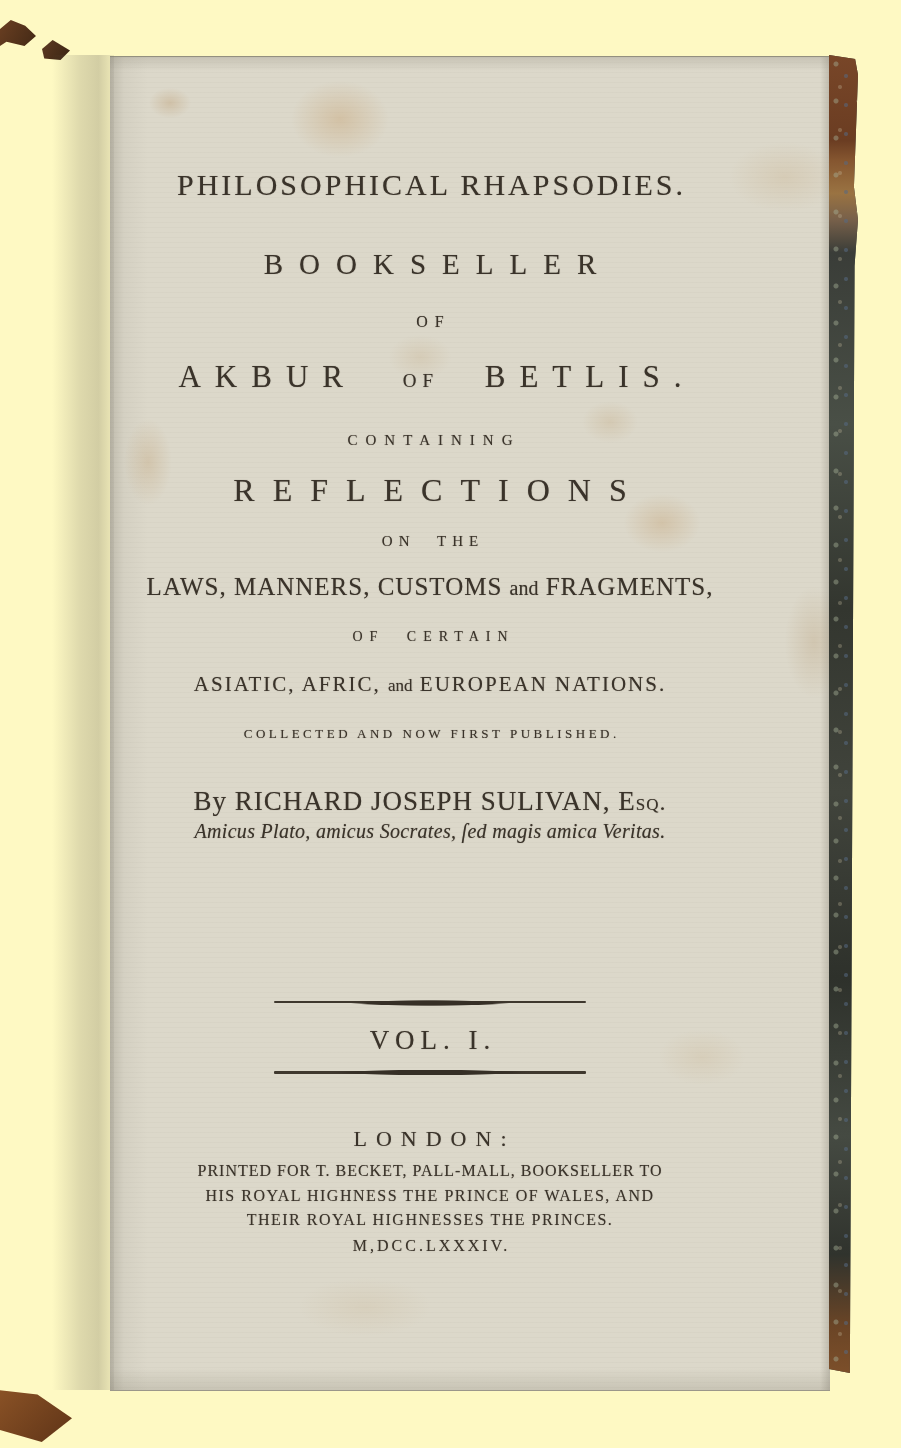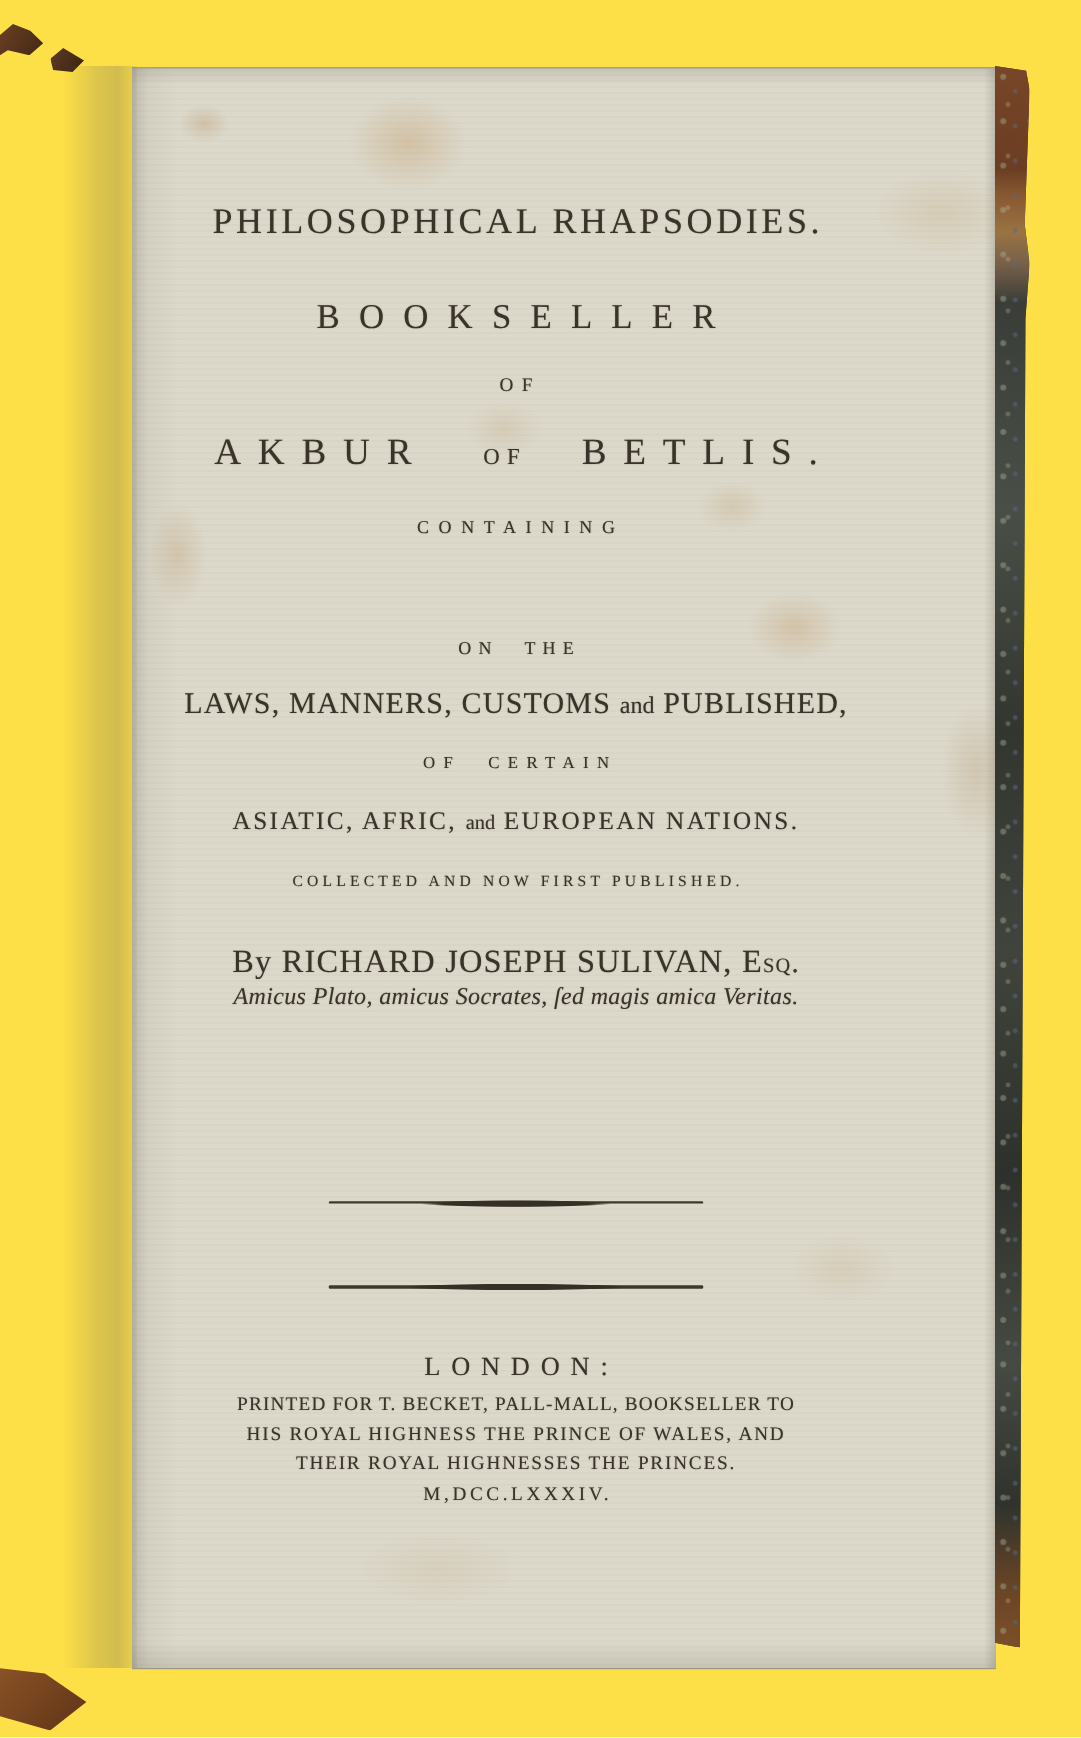--- a/index.html
+++ b/index.html
@@ -1,18 +1,18 @@
 <!DOCTYPE html>
 <html><head>
 <meta charset="utf-8">
 <style>
   html,body{margin:0;padding:0;background:#ffffff;}
   .scene{
     position:relative;width:901px;height:1448px;overflow:hidden;
-    background:#fde047;
+    background:#fef9c3;
     font-family:"Liberation Serif","DejaVu Serif",serif;
   }
   
   .left-page{
     position:absolute;left:0;top:38px;width:113px;height:1354px;
     background:linear-gradient(90deg,#dad6c8 0%,#d6d2c4 55%,#c1bdae 84%,#cdc9ba 95%,#b3af a1 100%);
     background:linear-gradient(90deg,#dad6c8 0%,#d6d2c4 55%,#c1bdae 84%,#cdc9ba 96%,#b2ae a0 100%);
     clip-path:polygon(0 0.4%,20% 0,50% 0.2%,58% 1.1%,100% 1.5%,100% 99.8%,55% 100%,0 99.4%);
   }
   
@@ -143,27 +143,28 @@
     <div class="line t-of1">OF</div>
 
     <div class="line t-akbur">
       <span>AKBUR</span>
       <span class="sm-of">OF</span>
       <span>BETLIS.</span>
     </div>
 
     <div class="line t-containing">CONTAINING</div>
 
+    <div class="line t-reflect">REFLECTIONS</div>
 
     <div class="line t-onthe">ON THE</div>
 
     <div class="line t-laws">
       <span>LAWS, MANNERS, CUSTOMS</span>
       <span class="sm-and">and</span>
-      <span>PUBLISHED,</span>
+      <span>FRAGMENTS,</span>
     </div>
 
     <div class="line t-ofcertain">OF CERTAIN</div>
 
     <div class="line t-asiatic">
       <span>ASIATIC, AFRIC,</span>
       <span class="sm-and">and</span>
       <span>EUROPEAN NATIONS.</span>
     </div>
 
@@ -176,20 +177,21 @@
     </div>
 
     <div class="line t-motto">Amicus Plato, amicus Socrates, ſed magis amica Veritas.</div>
 
 
     <div class="rule rule-1">
       <span class="hairline"></span>
       <span class="swell"></span>
     </div>
 
+    <div class="line t-vol">VOL. I.</div>
 
     <div class="rule rule-2">
       <span class="hairline"></span>
       <span class="swell"></span>
     </div>
 
     <div class="line t-london">LONDON:</div>
     <div class="line t-imp1">PRINTED FOR T. BECKET, PALL-MALL, BOOKSELLER TO</div>
     <div class="line t-imp2">HIS ROYAL HIGHNESS THE PRINCE OF WALES, AND</div>
     <div class="line t-imp3">THEIR ROYAL HIGHNESSES THE PRINCES.</div>

